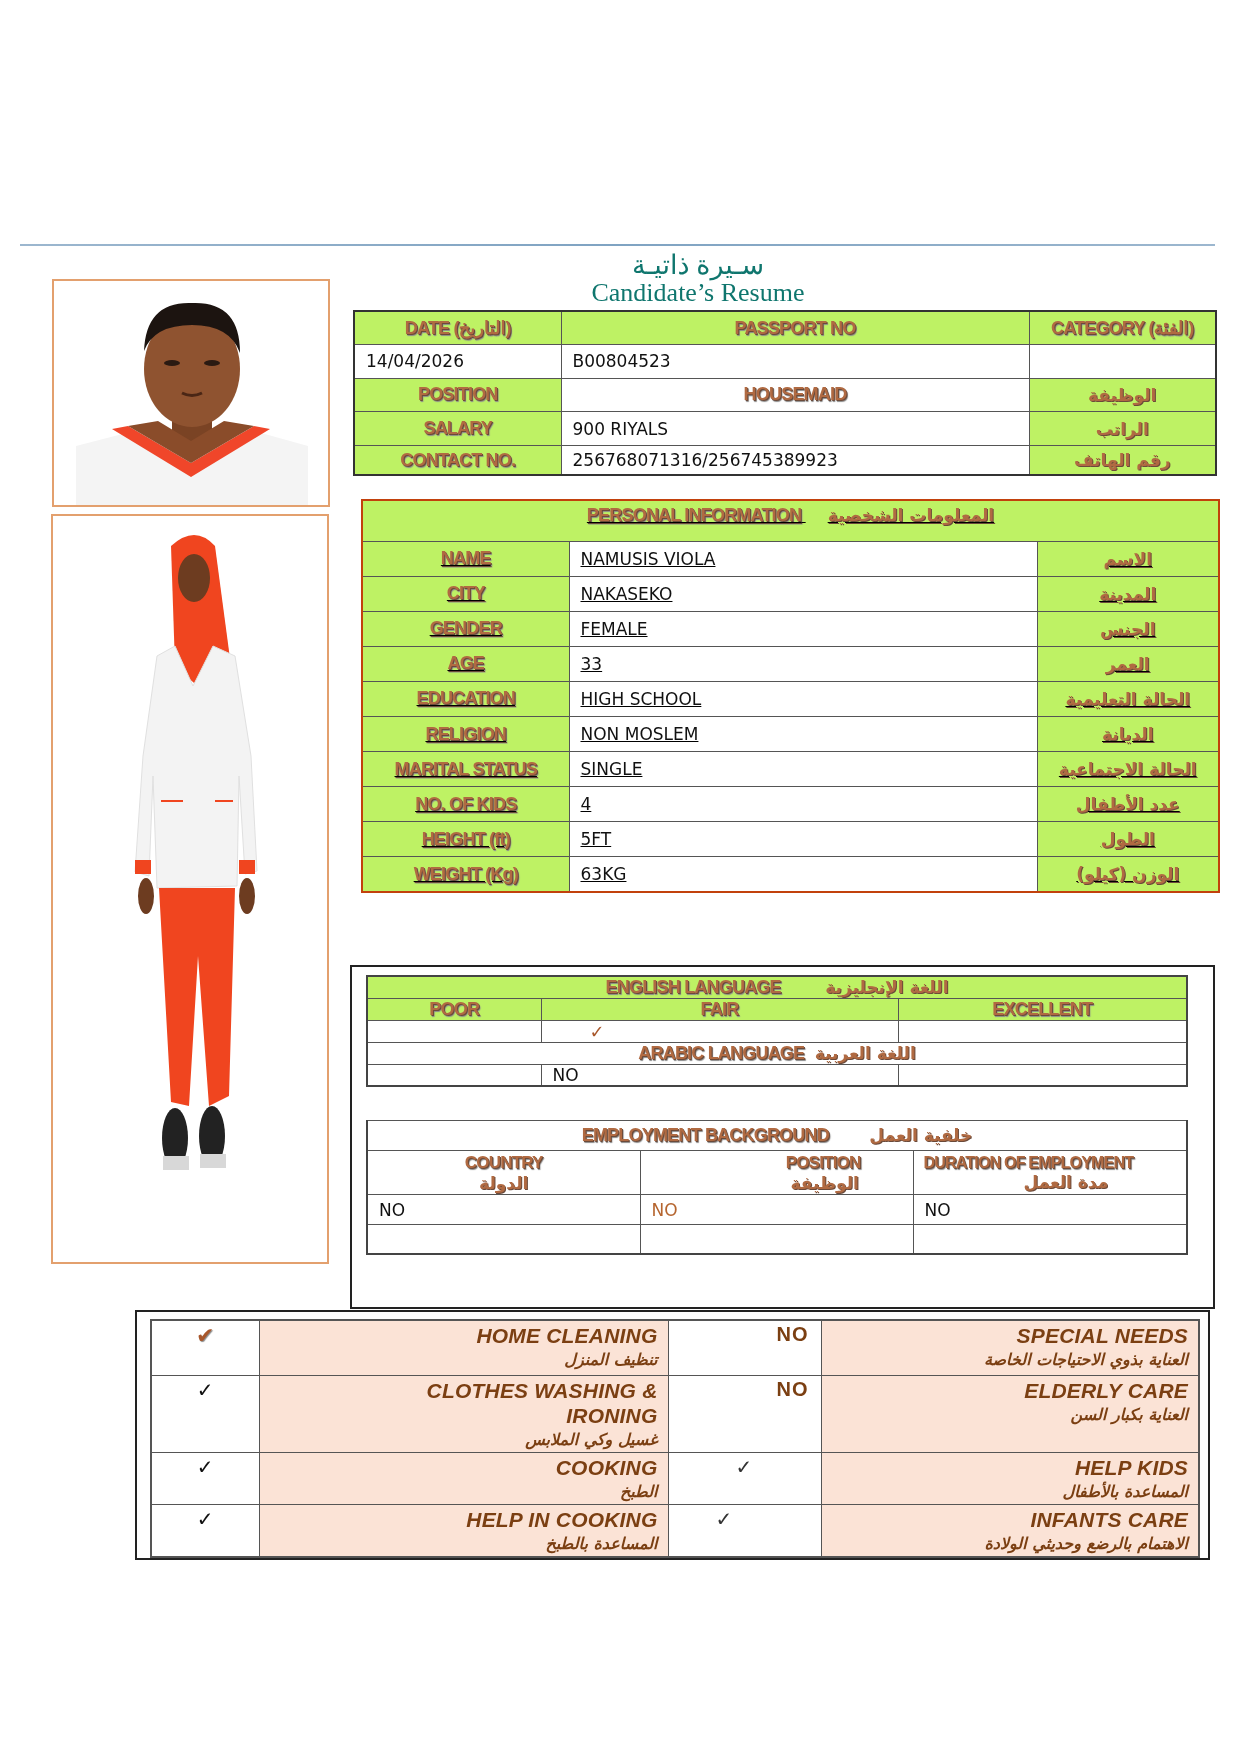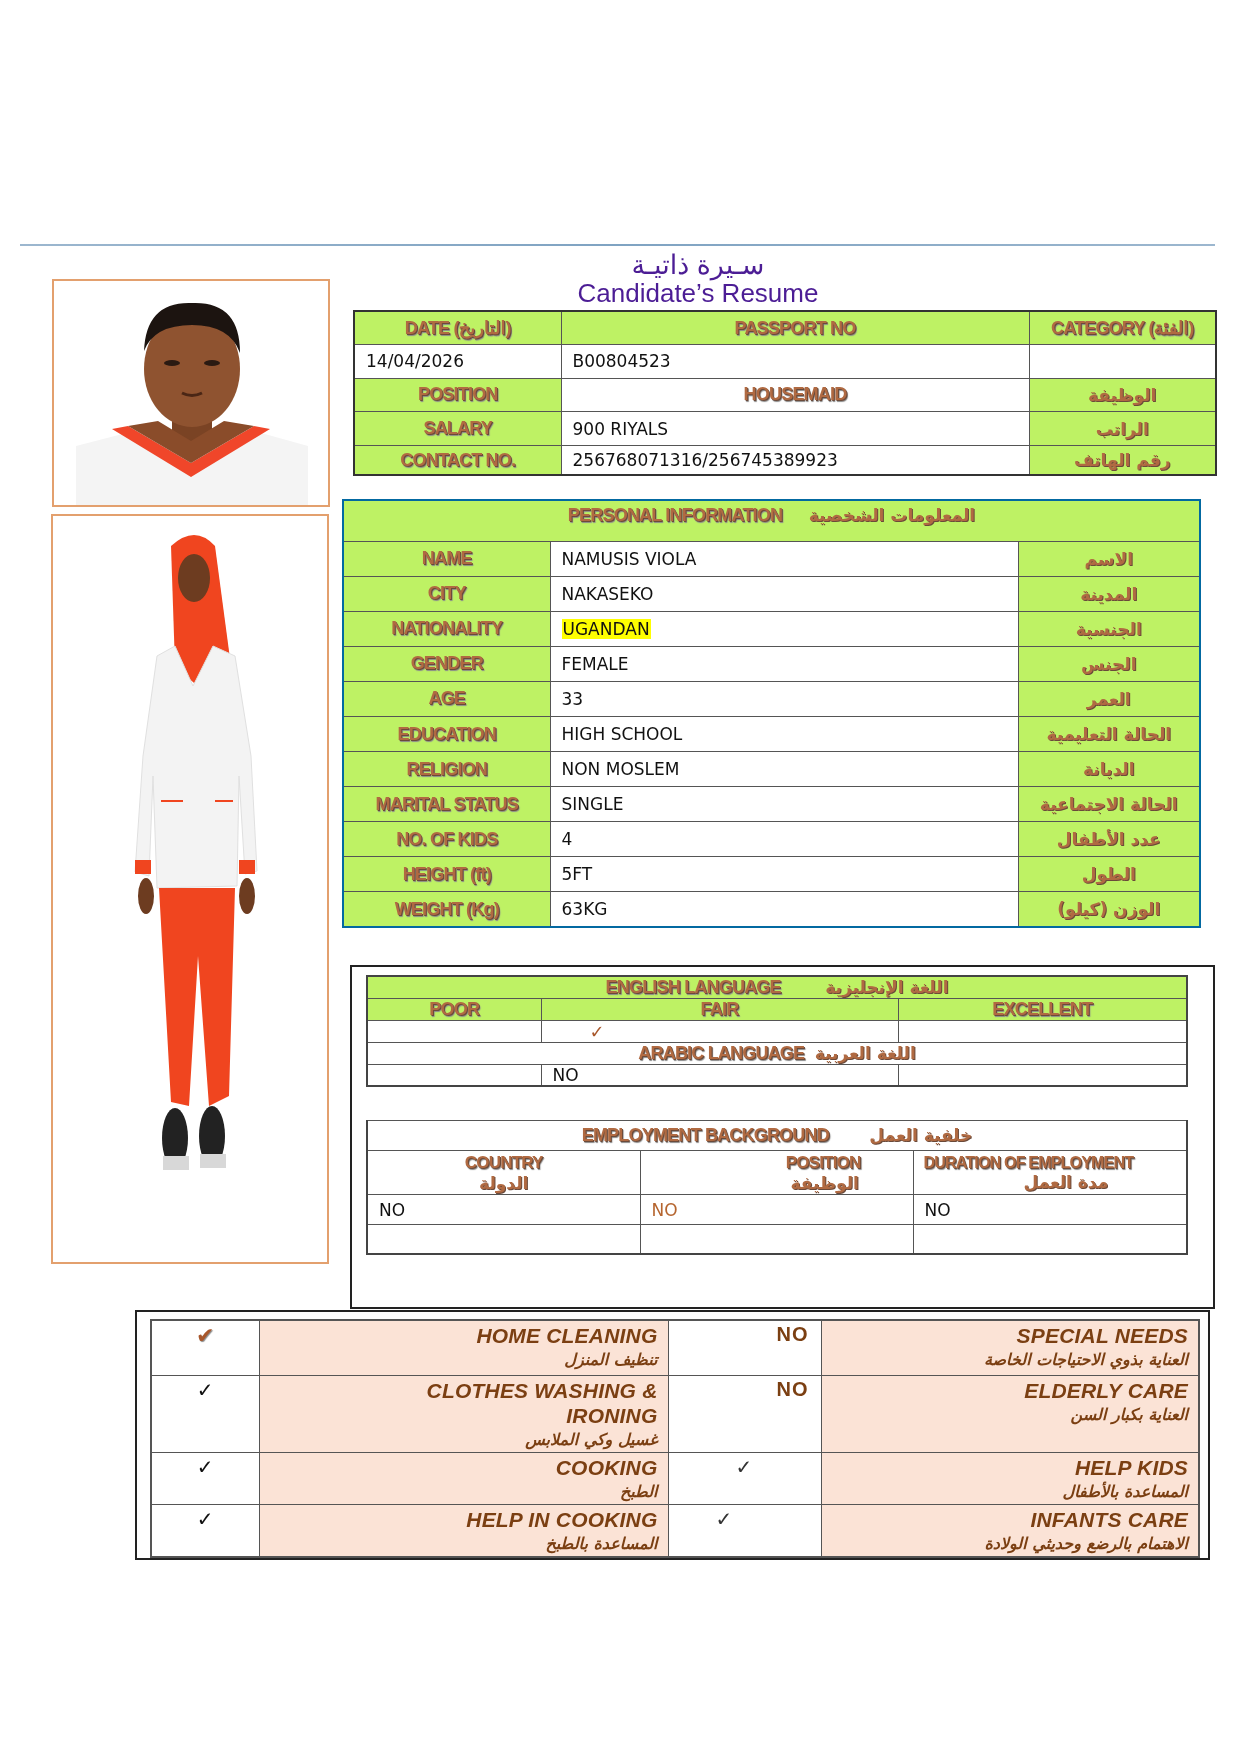--- a/index.html
+++ b/index.html
@@ -2,21 +2,21 @@
 <html><head>
 <meta charset="utf-8">
 <style>
   * { box-sizing: border-box; margin: 0; padding: 0; }
   html, body { width: 1241px; height: 1755px; background: #ffffff; overflow: hidden; }
   body { position: relative; font-family: "Liberation Sans", sans-serif; color: #000; }
 
   .abs { position: absolute; }
   .top-rule { left: 20px; top: 244px; width: 1195px; height: 2px; background: linear-gradient(to right, #9cb7cf, #7fa3c2 50%, #9cb7cf); }
 
-  .title { left: 353px; width: 690px; text-align: center; color: #4c1d95; font-family: Liberation Sans, sans-serif; }
+  .title { left: 353px; width: 690px; text-align: center; color: #0f766e; font-family: Liberation Serif, serif; }
   .title-ar { top: 250px; font-size: 27px; line-height: 30px; }
   .title-en { top: 278px; font-size: 26px; line-height: 30px; }
 
   .photo-box { border: 2px solid #e3a06e; background: #fff; overflow: hidden; }
   .portrait-box { left: 52px; top: 279px; width: 278px; height: 228px; }
   .body-box { left: 51px; top: 514px; width: 278px; height: 750px; }
 
   
   table { border-collapse: collapse; table-layout: fixed; position: absolute; }
   td { border: 1.5px solid #555; vertical-align: middle; overflow: hidden; white-space: nowrap; }
@@ -24,21 +24,21 @@
   .lbl { font-family: "Liberation Sans", sans-serif; font-weight: bold; font-size: 18px; color: #b06a42;
          text-align: center; text-shadow: 1px 1px 0 #6b4a3a, 1.5px 1.5px 1px #8a8a8a; letter-spacing: -0.8px; }
   .lbl-ar { font-family: "DejaVu Sans", sans-serif; font-weight: bold; font-size: 17px; color: #b06a42;
             text-shadow: 1px 1px 0 #6b4a3a; direction: rtl; }
   .val { font-family: "DejaVu Sans", sans-serif; font-size: 17px; padding-left: 11px; color: #111; }
 
   .top-table { left: 353px; top: 310px; width: 862px; border: 2px solid #333; }
   .top-table tr { height: 33.6px; }
   .top-table tr:last-child { height: 30px; }
 
-  .pi-table { left: 342px; top: 499px; width: 857px; border: 2px solid #0369a1; }
+  .pi-table { left: 361px; top: 499px; width: 857px; border: 2px solid #c2410c; text-decoration: underline; }
   .pi-table tr.pi-head { height: 41px; }
   .pi-table tr.pi-row { height: 35.1px; }
   .highlight { background: #ffff00; padding: 0 1px; }
 
   .emp-box { left: 350px; top: 965px; width: 865px; height: 344px; border: 2px solid #222; background: #fff; }
   .lang-table { left: 366px; top: 975px; width: 820px; border: 2px solid #444; }
   .lang-table tr { height: 21px; }
   .emp-table { left: 366px; top: 1120px; width: 820px; border: 2px solid #444; border-top: none; }
   .emp-table tr.emp-hdr { height: 44px; }
   .emp-table tr.emp-row { height: 30px; }
@@ -163,25 +163,20 @@
     <td class="hdr lbl">NAME</td>
     <td class="val">NAMUSIS VIOLA</td>
     <td class="hdr lbl-ar center">الاسم</td>
   </tr>
   <tr class="pi-row">
     <td class="hdr lbl">CITY</td>
     <td class="val">NAKASEKO</td>
     <td class="hdr lbl-ar center">المدينة</td>
   </tr>
   <tr class="pi-row">
-    <td class="hdr lbl">NATIONALITY</td>
-    <td class="val"><span class="highlight">UGANDAN</span></td>
-    <td class="hdr lbl-ar center">الجنسية</td>
-  </tr>
-  <tr class="pi-row">
     <td class="hdr lbl">GENDER</td>
     <td class="val">FEMALE</td>
     <td class="hdr lbl-ar center">الجنس</td>
   </tr>
   <tr class="pi-row">
     <td class="hdr lbl">AGE</td>
     <td class="val">33</td>
     <td class="hdr lbl-ar center">العمر</td>
   </tr>
   <tr class="pi-row">

